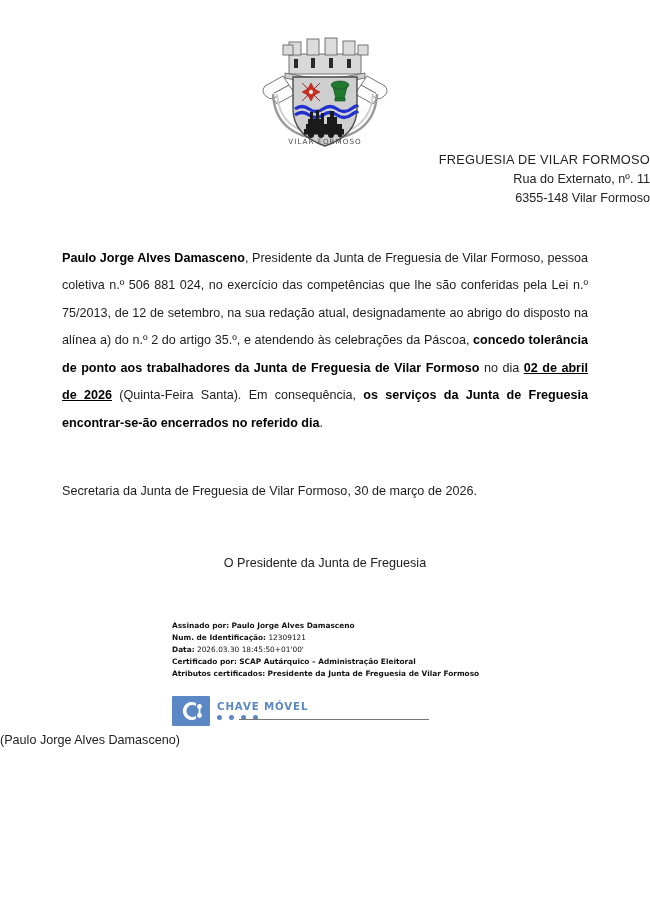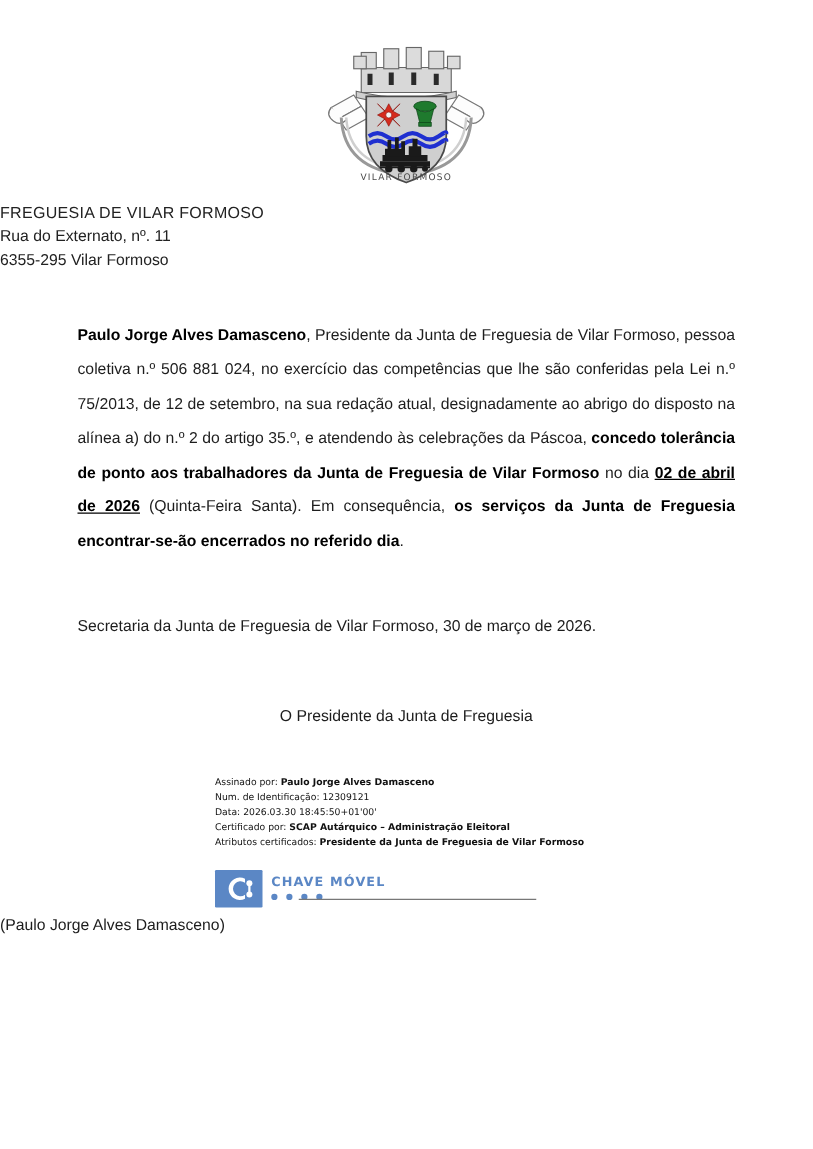--- a/index.html
+++ b/index.html
@@ -33,22 +33,21 @@
     padding-top: 32px;
   }
   .crest {
     width: 132px;
     height: 118px;
     display: block;
   }
 
   
   .header-block {
-    text-align: left;
-    margin-top: 10px;
+    text-align: right;
   }
   .org-name {
     font-size: 12.8px;
     letter-spacing: 0.25px;
     color: #222;
     line-height: 1.55;
   }
   .org-addr {
     font-size: 12.6px;
     color: #222;
@@ -97,21 +96,21 @@
     top: 620px;
     width: 320px;
   }
   .sig-lines {
     font-family: "DejaVu Sans", sans-serif;
     font-size: 7.4px;
     line-height: 1.62;
     color: #111;
     white-space: nowrap;
   }
-  .sig-lines .lbl { font-weight: normal; }
+  .sig-lines .lbl { font-weight: bold; }
   .sig-lines .val-b { font-weight: bold; }
 
   .cm-logo {
     margin-top: 16px;
     display: flex;
     align-items: center;
     height: 30px;
   }
   .cm-mark {
     width: 38px;
@@ -240,21 +239,21 @@
         <rect x="45" y="101" width="40" height="1.6"></rect>
       </g>
 
       <text x="66" y="112" font-family="DejaVu Sans, sans-serif" font-size="7.2" fill="#4a4a4a" text-anchor="middle" letter-spacing="1">VILAR FORMOSO</text>
     </svg>
   </div>
 
   <div class="header-block">
     <div class="org-name">FREGUESIA DE VILAR FORMOSO</div>
     <div class="org-addr">Rua do Externato, nº. 11</div>
-    <div class="org-addr">6355-295 Vilar Formoso</div>
+    <div class="org-addr">6355-148 Vilar Formoso</div>
   </div>
 
 
   <p class="body-text"><b>Paulo Jorge Alves Damasceno</b><span>, Presidente da Junta de Freguesia de Vilar Formoso, pessoa coletiva n.º 506 881 024, no exercício das competências que lhe são conferidas pela Lei n.º 75/2013, de 12 de setembro, na sua redação atual, designadamente ao abrigo do disposto na alínea a) do n.º 2 do artigo 35.º, e atendendo às celebrações da Páscoa, </span><b>concedo tolerância de ponto aos trabalhadores da Junta de Freguesia de Vilar Formoso</b><span> no dia </span><span class="u">02 de abril de 2026</span><span> (Quinta-Feira Santa). Em consequência, </span><b>os serviços da Junta de Freguesia encontrar-se-ão encerrados no referido dia</b><span>.</span></p>
 
   <p class="secretaria">Secretaria da Junta de Freguesia de Vilar Formoso, 30 de março de 2026.</p>
 
   <div class="president-line">O Presidente da Junta de Freguesia</div>
 
   <div class="sig-block">

